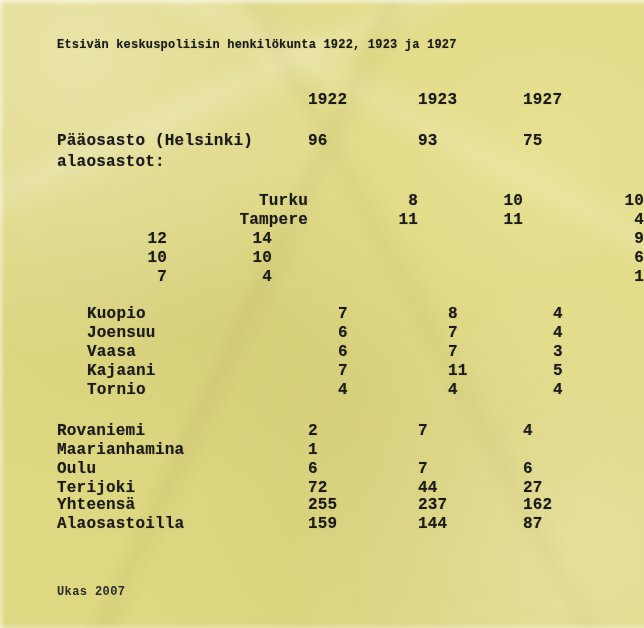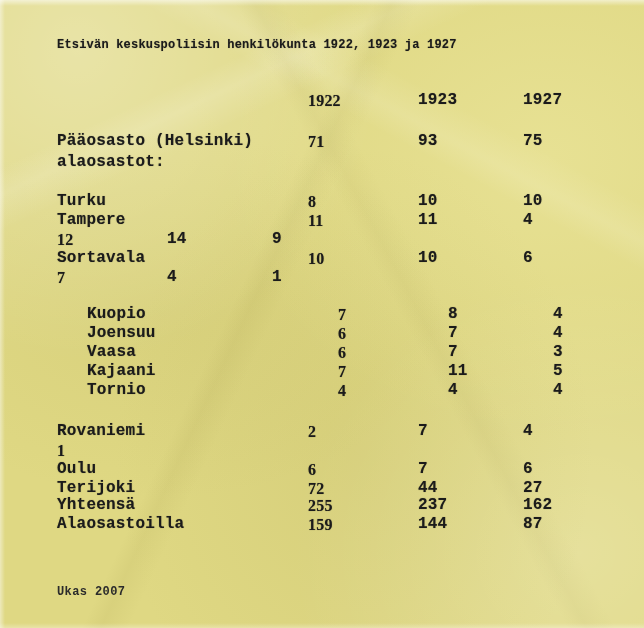--- a/index.html
+++ b/index.html
@@ -31,36 +31,36 @@
     position: absolute;
     left: 57px;
     top: 38px;
     font-size: 12px;
     letter-spacing: 0.2px;
     white-space: nowrap;
   }
   .section { position: absolute; left: 0; width: 100%; }
   .sec-header  { top: 91px; }
   .sec-main    { top: 131px; }
-  .sec-group1  { top: 192px; }
+  .sec-group1  { top: 192px; text-align: right; }
   .sec-group2  { top: 305px; margin-left: 30px; }
   .sec-group3  { top: 422px; }
   .sec-totals  { top: 496px; }
   .row {
     display: flex;
     height: 19px;
     line-height: 19px;
     padding-left: 57px;
     font-size: 16px;
     letter-spacing: 0.2px;
     white-space: nowrap;
   }
   .sec-main .row { height: 21px; line-height: 21px; }
   .row .lbl { width: 251px; }
-  .row .c1  { width: 110px; font-family: Liberation Serif, serif; }
+  .row .c1  { width: 110px; }
   .row .c2  { width: 105px; }
   .row .c3  { flex: 1; }
   .watermark {
     position: absolute;
     left: 57px;
     top: 585px;
     font-size: 12px;
     letter-spacing: 0.4px;
     color: #2b2b2b;
   }
@@ -77,21 +77,21 @@
       <span class="lbl"></span>
       <span class="c1">1922</span>
       <span class="c2">1923</span>
       <span class="c3">1927</span>
     </div>
   </div>
 
   <div class="section sec-main">
     <div class="row ink">
       <span class="lbl">Pääosasto (Helsinki)</span>
-      <span class="c1">71</span>
+      <span class="c1">96</span>
       <span class="c2">93</span>
       <span class="c3">75</span>
     </div>
     <div class="row ink">
       <span class="lbl">alaosastot:</span>
     </div>
   </div>
 
   <div class="section sec-group1">
     <div class="row ink">
@@ -105,21 +105,20 @@
       <span class="c1">11</span>
       <span class="c2">11</span>
       <span class="c3">4</span>
     </div>
     <div class="row ink">
       <span class="c1">12</span>
       <span class="c2">14</span>
       <span class="c3">9</span>
     </div>
     <div class="row ink">
-      <span class="lbl">Sortavala</span>
       <span class="c1">10</span>
       <span class="c2">10</span>
       <span class="c3">6</span>
     </div>
     <div class="row ink">
       <span class="c1">7</span>
       <span class="c2">4</span>
       <span class="c3">1</span>
     </div>
   </div>
@@ -158,20 +157,21 @@
   </div>
 
   <div class="section sec-group3">
     <div class="row ink">
       <span class="lbl">Rovaniemi</span>
       <span class="c1">2</span>
       <span class="c2">7</span>
       <span class="c3">4</span>
     </div>
     <div class="row ink">
+      <span class="lbl">Maarianhamina</span>
       <span class="c1">1</span>
       <span class="c2"></span>
       <span class="c3"></span>
     </div>
     <div class="row ink">
       <span class="lbl">Oulu</span>
       <span class="c1">6</span>
       <span class="c2">7</span>
       <span class="c3">6</span>
     </div>

